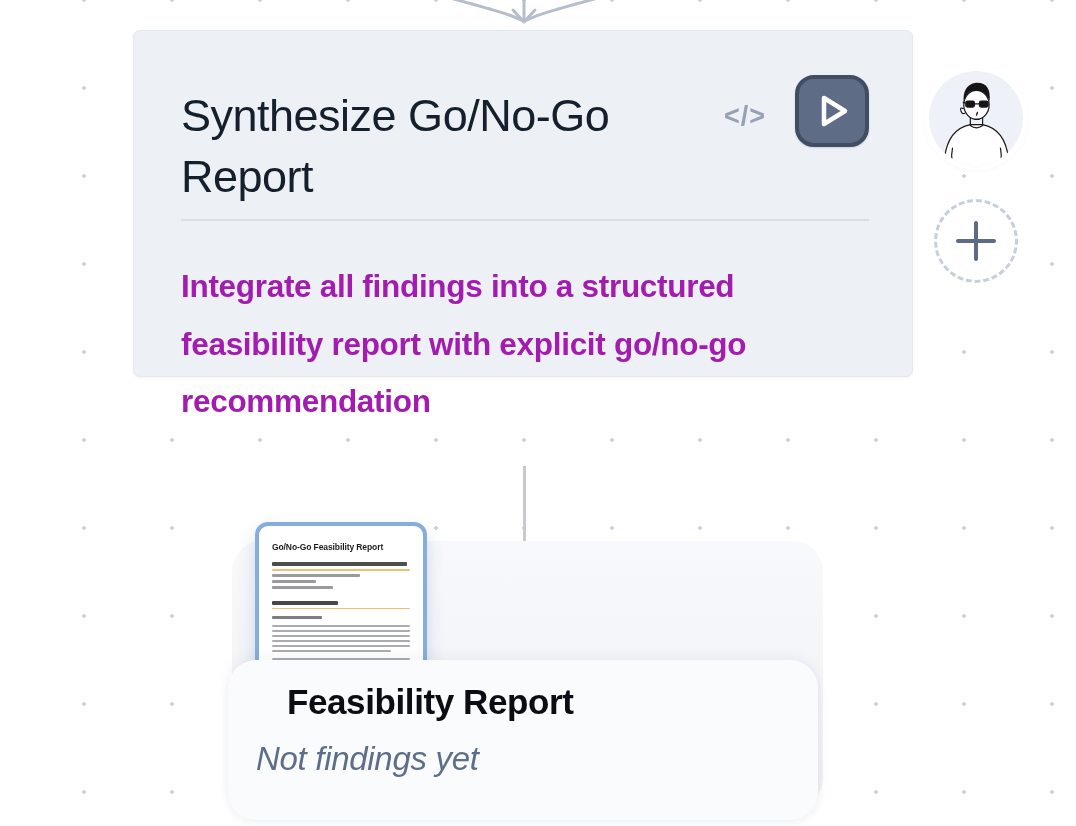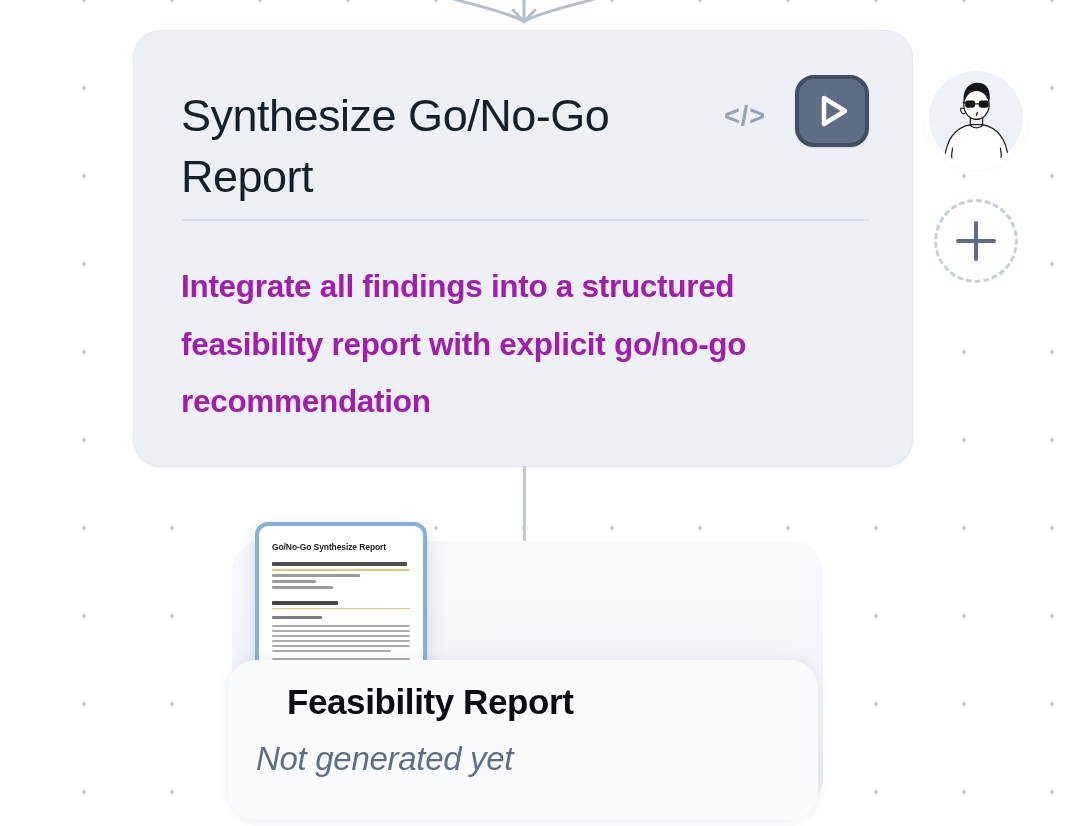--- a/index.html
+++ b/index.html
@@ -16,22 +16,22 @@
 
   
   #top-connector { position:absolute; left:0; top:0; pointer-events:none; }
   #bottom-connector {
     position:absolute; left:523px; top:466px; width:2.5px; height:76px;
     background:#c4cad7;
   }
 
   
   .node-card {
-    position:absolute; left:133px; top:30px; width:780px; height:437px;
-    background:#edf1f6; border:1px solid #e3e8f0; border-radius:28px;
+    position:absolute; left:133px; top:30px; width:780px; height:347px;
+    background:#edf1f6; border:1px solid #e3e8f0; border-radius:7px;
     box-shadow:0 1px 3px rgba(16,24,40,0.05);
   }
   .node-title {
     position:absolute; left:47px; top:54px; max-width:560px;
     font-size:45px; line-height:61px; font-weight:400;
     color:#16202d; letter-spacing:-0.5px;
   }
   .code-badge {
     position:absolute; left:585px; top:63px; width:52px; height:44px;
     display:flex; align-items:center; justify-content:center;
@@ -163,21 +163,21 @@
         <path d="M 6 24 L 42 24"></path>
       </g>
     </svg>
   </div>
 
   <div id="bottom-connector"></div>
 
   <div class="output-panel"></div>
 
   <div class="doc-thumb">
-    <div class="doc-title">Go/No-Go Synthesize Report</div>
+    <div class="doc-title">Go/No-Go Feasibility Report</div>
     <div class="doc-line dl-sub" style="width:98%"></div>
     <div class="doc-line dl-rule" style="width:100%"></div>
     <div class="doc-line dl-meta" style="width:64%"></div>
     <div class="doc-line dl-meta" style="width:32%"></div>
     <div class="doc-line dl-meta" style="width:44%"></div>
     <div class="doc-line dl-head" style="width:48%"></div>
     <div class="doc-line dl-rule" style="width:100%"></div>
     <div class="doc-line dl-verd" style="width:36%"></div>
     <div class="doc-line dl-body dl-gap" style="width:100%"></div>
     <div class="doc-line dl-body" style="width:100%"></div>
@@ -187,16 +187,16 @@
     <div class="doc-line dl-body" style="width:86%"></div>
     <div class="doc-line dl-body dl-gap" style="width:100%"></div>
     <div class="doc-line dl-body" style="width:100%"></div>
     <div class="doc-line dl-body" style="width:100%"></div>
     <div class="doc-line dl-body" style="width:100%"></div>
     <div class="doc-line dl-body" style="width:92%"></div>
   </div>
 
   <div class="output-card">
     <div class="output-title">Feasibility Report</div>
-    <div class="output-status">Not generated yet</div>
+    <div class="output-status">Not findings yet</div>
   </div>
 
 </div>
 
 </body></html>

